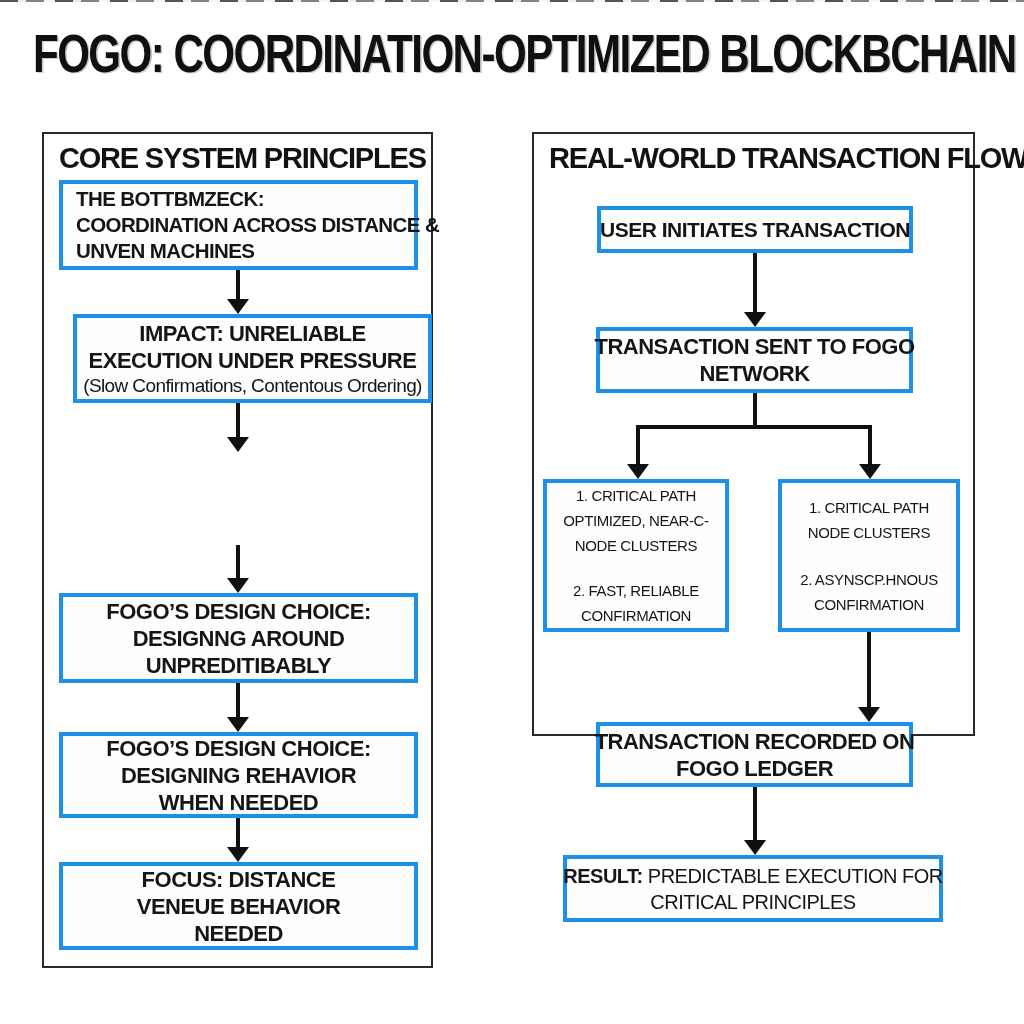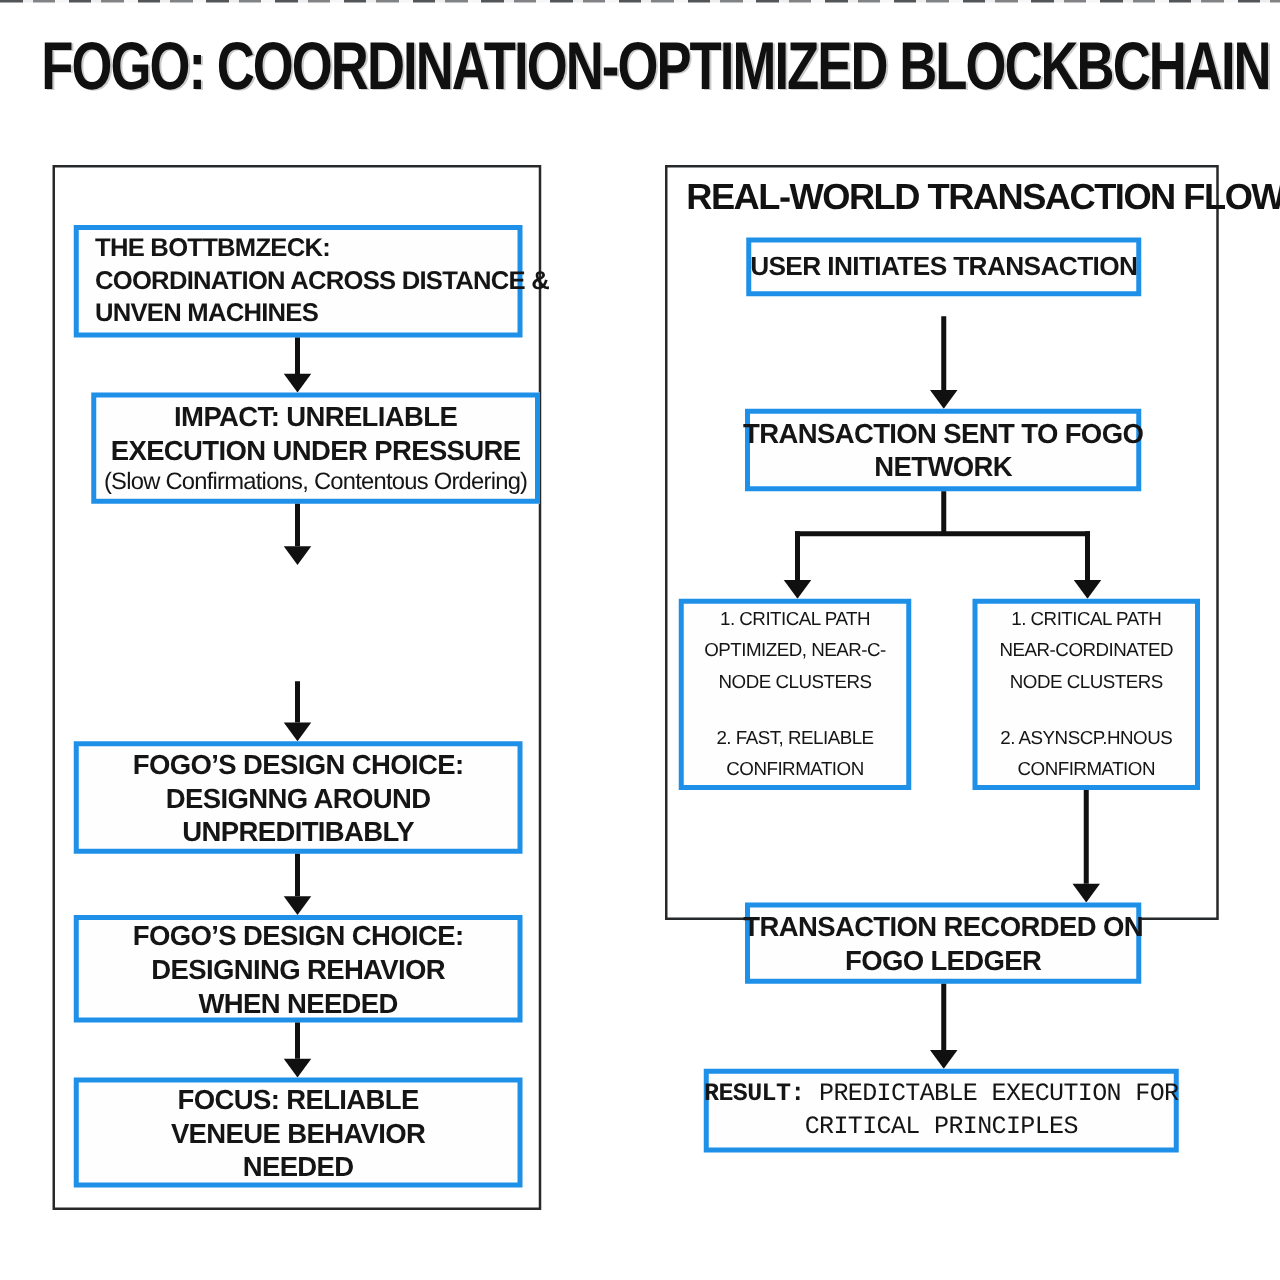--- a/index.html
+++ b/index.html
@@ -48,20 +48,21 @@
   .result-bold{font-weight:800;}
 </style>
 </head>
 <body>
 
 <div class="top-artifact"></div>
 
 <div class="title">FOGO: COORDINATION-OPTIMIZED BLOCKBCHAIN</div>
 
 <div class="panel" style="left:42px;top:132px;width:391px;height:836px;">
+  <div class="panel-header">CORE SYSTEM PRINCIPLES</div>
 
   <div class="bluebox left-align" style="left:15px;top:46px;width:359px;height:90px;">
     <div class="ln">THE BOTTBMZECK:</div>
     <div class="ln">COORDINATION ACROSS DISTANCE &amp;</div>
     <div class="ln">UNVEN MACHINES</div>
   </div>
 
   <div>
     <div class="vline" style="left:192px;top:136px;height:31px;"></div>
     <div class="arrowhead" style="left:183px;top:165px;"></div>
@@ -100,30 +101,30 @@
     <div class="ln">DESIGNING REHAVIOR</div>
     <div class="ln">WHEN NEEDED</div>
   </div>
 
   <div>
     <div class="vline" style="left:192px;top:684px;height:29px;"></div>
     <div class="arrowhead" style="left:183px;top:713px;"></div>
   </div>
 
   <div class="bluebox" style="left:15px;top:728px;width:359px;height:88px;">
-    <div class="ln">FOCUS: RELIABLE</div>
+    <div class="ln">FOCUS: DISTANCE</div>
     <div class="ln">VENEUE BEHAVIOR</div>
     <div class="ln">NEEDED</div>
   </div>
 </div>
 
 <div class="panel" style="left:532px;top:132px;width:443px;height:604px;">
   <div class="panel-header">REAL-WORLD TRANSACTION FLOW</div>
 
-  <div class="bluebox" style="left:63px;top:56px;width:316px;height:47px;">
+  <div class="bluebox" style="left:63px;top:72px;width:316px;height:47px;">
     <div class="ln" style="font-size:21px;">USER INITIATES TRANSACTION</div>
   </div>
 
   <div>
     <div class="vline" style="left:219px;top:119px;height:59px;"></div>
     <div class="arrowhead" style="left:210px;top:178px;"></div>
   </div>
 
   <div class="bluebox" style="left:62px;top:193px;width:317px;height:66px;">
     <div class="ln">TRANSACTION SENT TO FOGO</div>
@@ -143,21 +144,20 @@
     <div class="ln">1. CRITICAL PATH</div>
     <div class="ln">OPTIMIZED, NEAR-C-</div>
     <div class="ln">NODE CLUSTERS</div>
     <div class="spacer"></div>
     <div class="ln">2. FAST, RELIABLE</div>
     <div class="ln">CONFIRMATION</div>
   </div>
 
   <div class="bluebox numbox" style="left:244px;top:345px;width:182px;height:153px;">
     <div class="ln">1. CRITICAL PATH</div>
-    <div class="ln">NEAR-CORDINATED</div>
     <div class="ln">NODE CLUSTERS</div>
     <div class="spacer"></div>
     <div class="ln">2. ASYNSCP.HNOUS</div>
     <div class="ln">CONFIRMATION</div>
   </div>
 
   <div>
     <div class="vline" style="left:333px;top:498px;height:75px;"></div>
     <div class="arrowhead" style="left:324px;top:573px;"></div>
   </div>
@@ -165,17 +165,17 @@
   <div class="bluebox" style="left:62px;top:588px;width:317px;height:65px;">
     <div class="ln">TRANSACTION RECORDED ON</div>
     <div class="ln">FOGO LEDGER</div>
   </div>
 
   <div>
     <div class="vline" style="left:219px;top:653px;height:53px;"></div>
     <div class="arrowhead" style="left:210px;top:706px;"></div>
   </div>
 
-  <div class="bluebox" style="left:29px;top:721px;width:380px;height:67px;font-family:Liberation Mono, monospace;">
+  <div class="bluebox" style="left:29px;top:721px;width:380px;height:67px;">
     <div class="result-ln"><span class="result-bold">RESULT:</span><span> PREDICTABLE EXECUTION FOR</span></div>
     <div class="result-ln">CRITICAL PRINCIPLES</div>
   </div>
 </div>
 
 </body></html>

